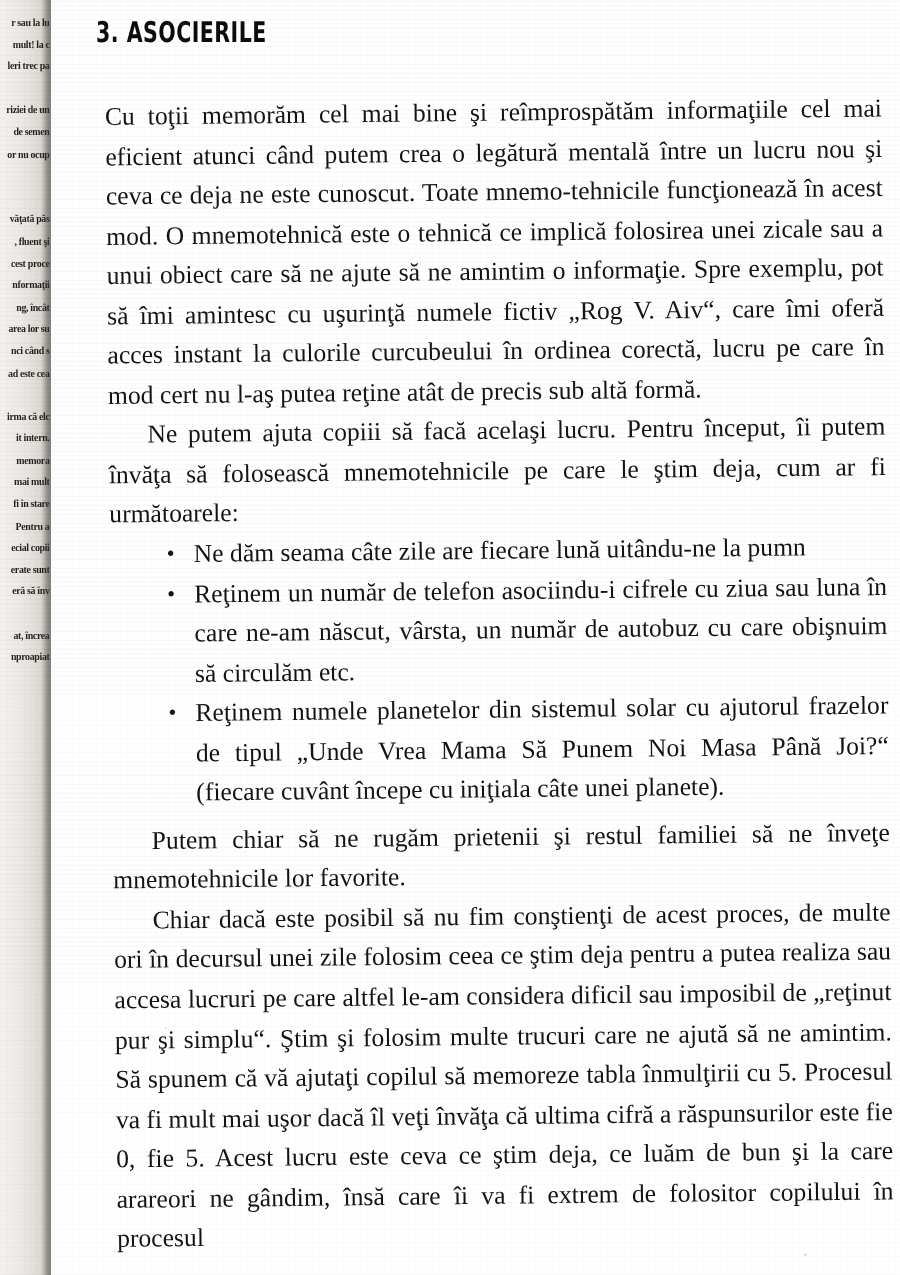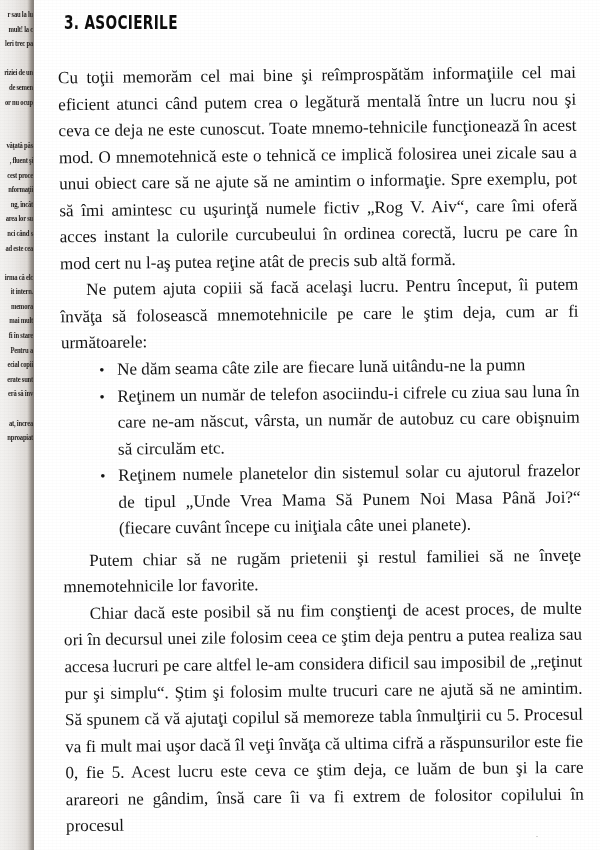--- a/index.html
+++ b/index.html
@@ -88,21 +88,21 @@
     font-weight: 700;
     letter-spacing: 0.4px;
     color: #0d0d0d;
     transform: scaleX(0.80);
     transform-origin: left center;
     white-space: nowrap;
   }
 
   .body-text {
     position: absolute;
-    left: 0;
+    left: 12px;
     top: 63px;
     width: 518px;
     font-size: 17.1px;
     line-height: 26.55px;
     text-align: justify;
     text-justify: inter-word;
     color: #141414;
     hyphens: manual;
   }
 

